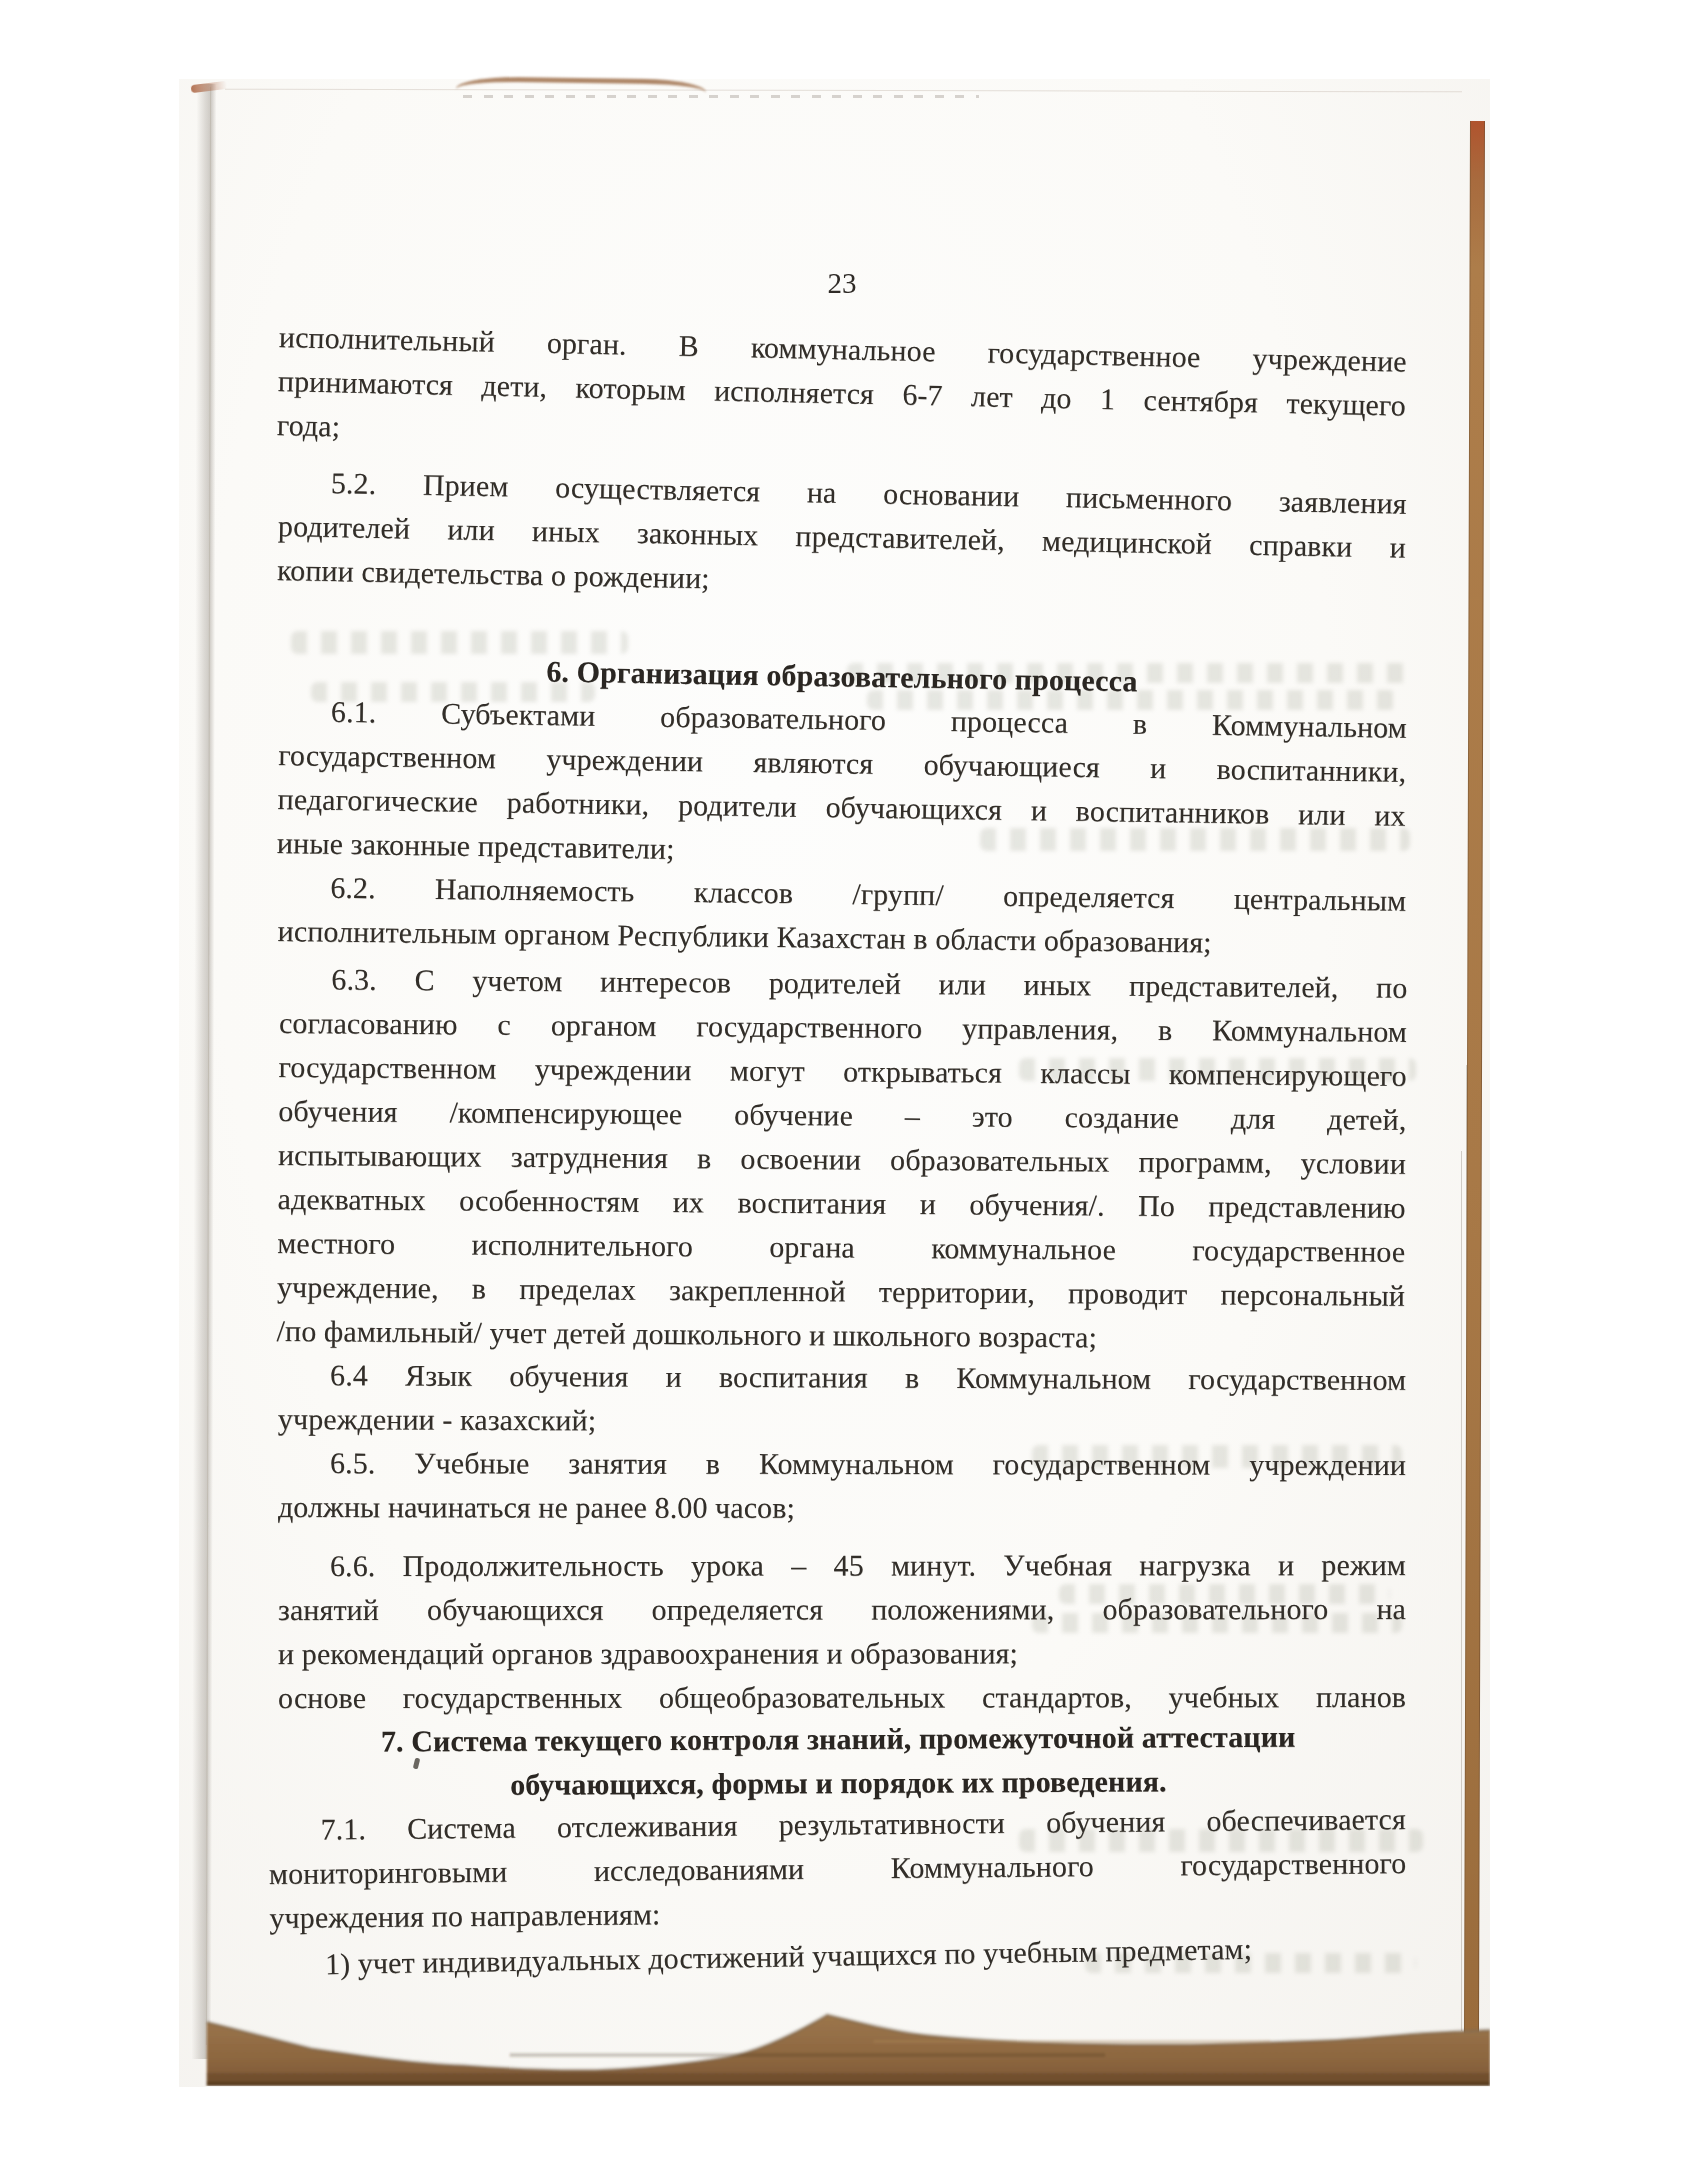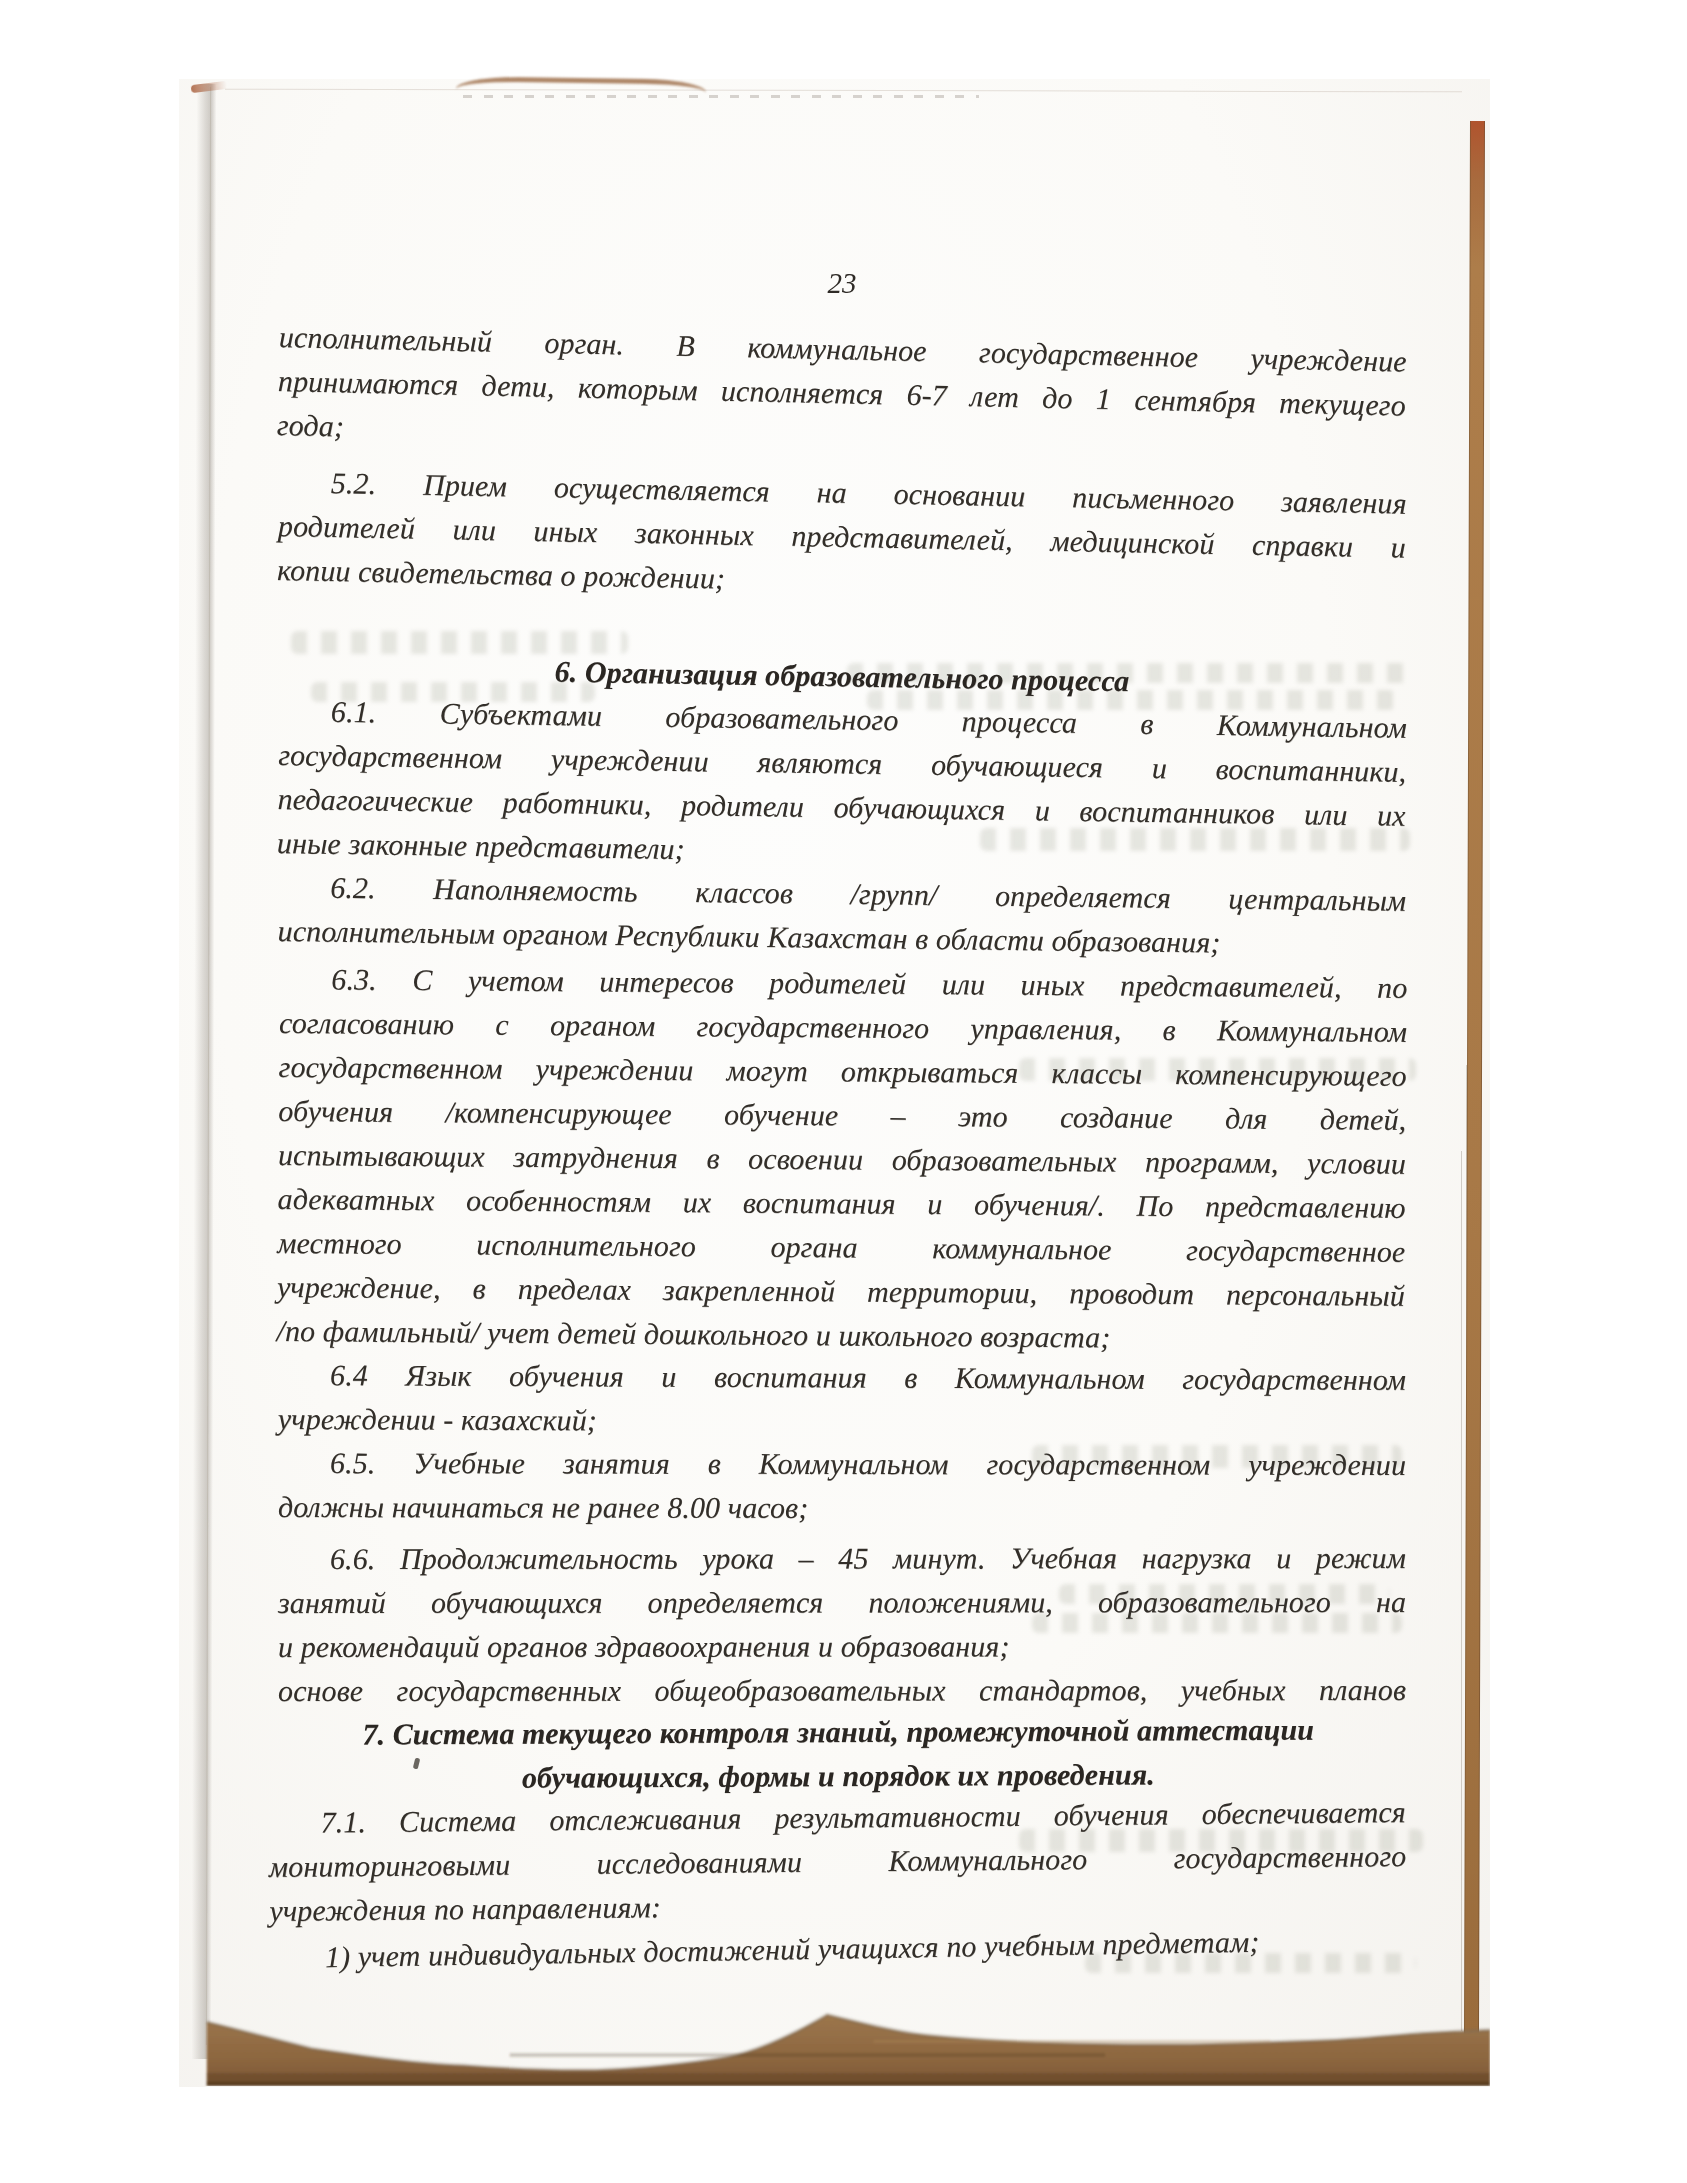--- a/index.html
+++ b/index.html
@@ -1,20 +1,20 @@
 <!DOCTYPE html>
 <html style="font-size:10.6px"><head>
 <meta charset="utf-8">
 <style>
   html, body { margin:0; padding:0; width:1687px; height:2183px; background:#ffffff; overflow:hidden; }
   .scan { position:relative; width:1687px; height:2183px; background:#ffffff; font-family:"Liberation Serif", serif; }
 
   
   .photo { position:absolute; left:179px; top:79px; width:1311px; height:2008px;
-           background: radial-gradient(ellipse at 45% 35%, #fdfdfc 0%, #fbfaf7 55%, #f4f2ee 100%); font-style: italic; }
+           background: radial-gradient(ellipse at 45% 35%, #fdfdfc 0%, #fbfaf7 55%, #f4f2ee 100%); }
 
   
   .left-shadow { position:absolute; left:14.6px; top:5.3px; width:20px; height:1975px;
            background: linear-gradient(90deg, rgba(150,143,134,0) 0%, rgba(150,143,134,0.30) 45%, rgba(150,143,134,0.45) 72%, rgba(255,255,255,0) 100%);
            transform: rotate(0.15deg); }
   .left-edge-line { position:absolute; left:29px; top:8px; width:1.3px; height:1958px;
            background: rgba(188,181,171,0.65); transform: rotate(0.12deg); }
 
   
   .top-edge-line { position:absolute; left:46px; top:10.6px; width:1237px; height:1.3px;
@@ -61,21 +61,21 @@
   .ind .line:first-child { text-indent: 52px; }
 
   .b0 { margin-top:0;    transform: rotate(1.25deg); }
   .b1 { margin-top:12.6px; transform: rotate(1.10deg); }
   .b2 { margin-top:53px; transform: rotate(0.95deg); }
   .b3 { margin-top:0;    transform: rotate(0.85deg); }
   .b4 { margin-top:0;    transform: rotate(0.70deg); }
   .b5 { margin-top:4px;  transform: rotate(0.45deg); }
   .b6 { margin-top:0;    transform: rotate(0.25deg); }
   .b7 { margin-top:0;    transform: rotate(0.10deg); }
-  .b8 { margin-top:8px;    transform: rotate(-0.05deg); }
+  .b8 { margin-top:15px;    transform: rotate(-0.05deg); }
   .b9 { margin-top:0;    transform: rotate(-0.30deg); margin-left:-6.6px; }
   .b10{ margin-top:0;    transform: rotate(-0.55deg); margin-left:-9.3px; }
   .b11{ margin-top:3.3px;  transform: rotate(-0.95deg); margin-left:-5.3px; }
 </style>
 </head>
 <body>
 
 <div class="scan">
   <div class="photo">
 

